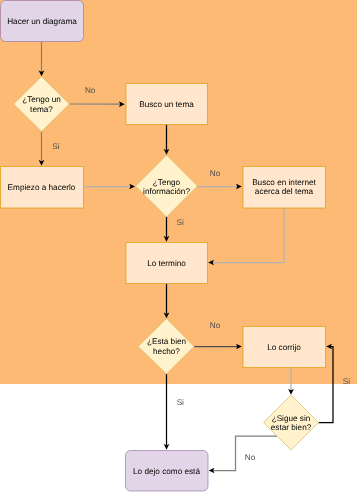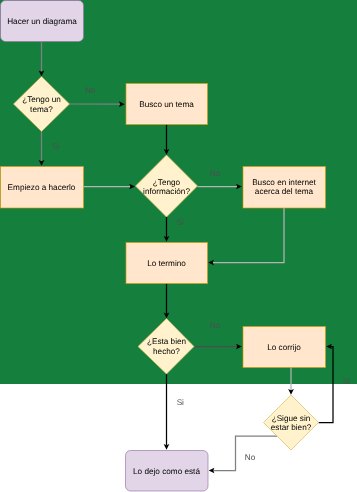--- a/index.html
+++ b/index.html
@@ -1,18 +1,18 @@
 <!DOCTYPE html>
 <html><head>
 <meta charset="utf-8">
 <title>Diagrama de flujo</title>
 <style>
   html,body{margin:0;padding:0;background:#ffffff;-webkit-font-smoothing:antialiased;text-rendering:geometricPrecision;}
   body{width:357px;height:492px;overflow:hidden;font-family:"Liberation Sans",sans-serif;}
-  #canvas{position:relative;width:357px;height:384px;background:#15803d;}
+  #canvas{position:relative;width:357px;height:384px;background:#fdba74;}
   #sheet{position:absolute;left:0;top:0;width:357px;height:492px;}
   .nodeText{font-family:"Liberation Sans",sans-serif;font-size:8.2px;fill:#000000;text-anchor:middle;}
   .edgeLabel{font-family:"Liberation Sans",sans-serif;font-size:8.2px;fill:#4d4d4d;text-anchor:middle;}
   .flowline{fill:none;stroke-width:1.25;}
 </style>
 </head>
 <body>
 
 <div id="canvas">
 <svg id="sheet" width="357" height="492" viewBox="0 0 357 492" xmlns="http://www.w3.org/2000/svg">

